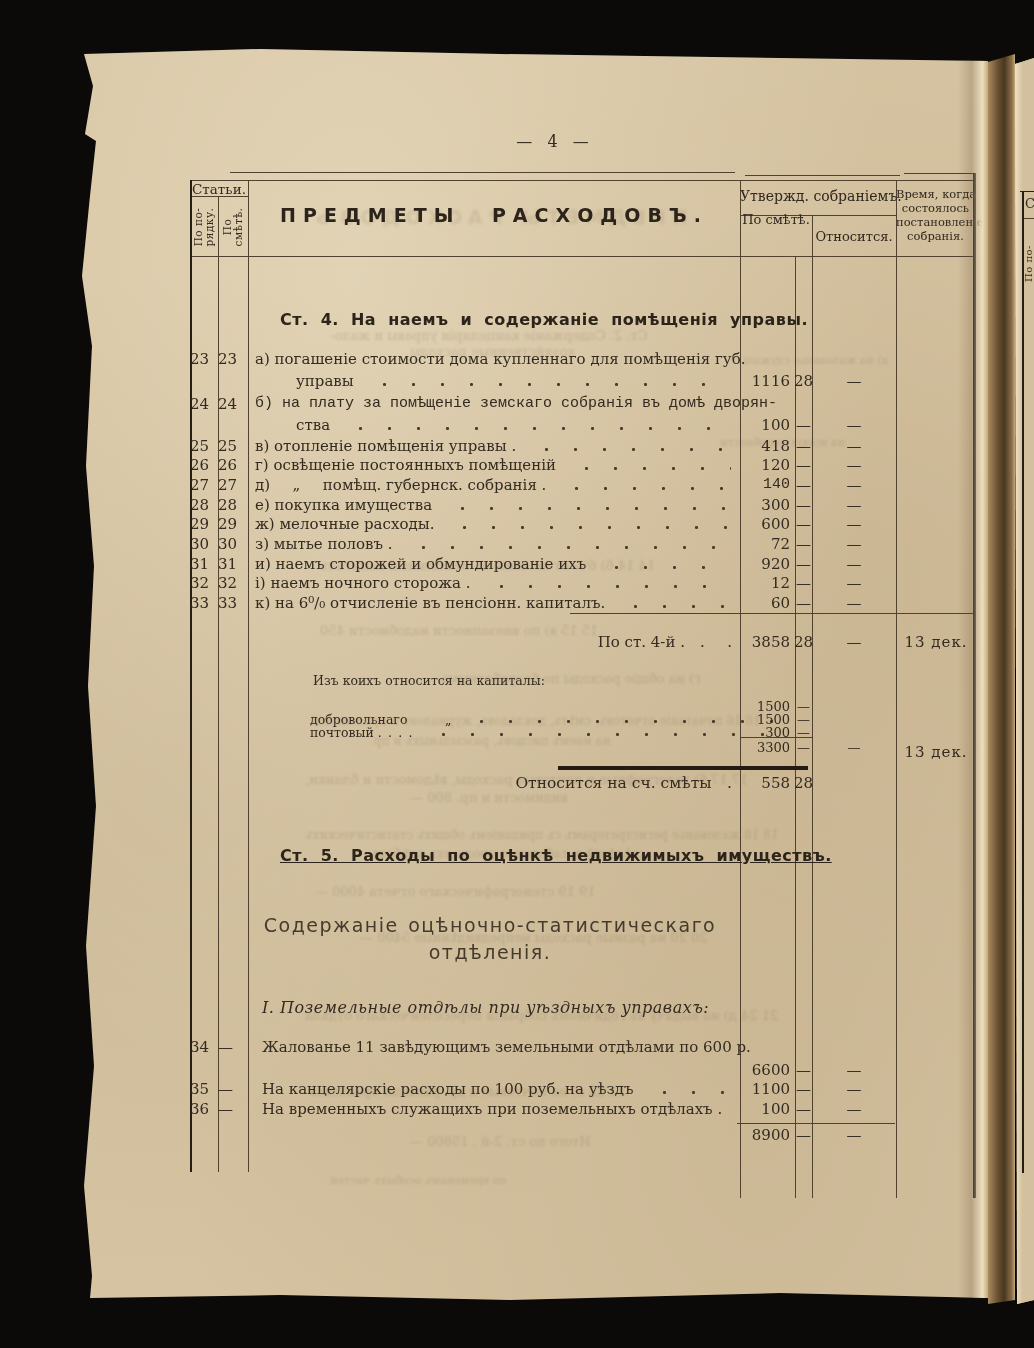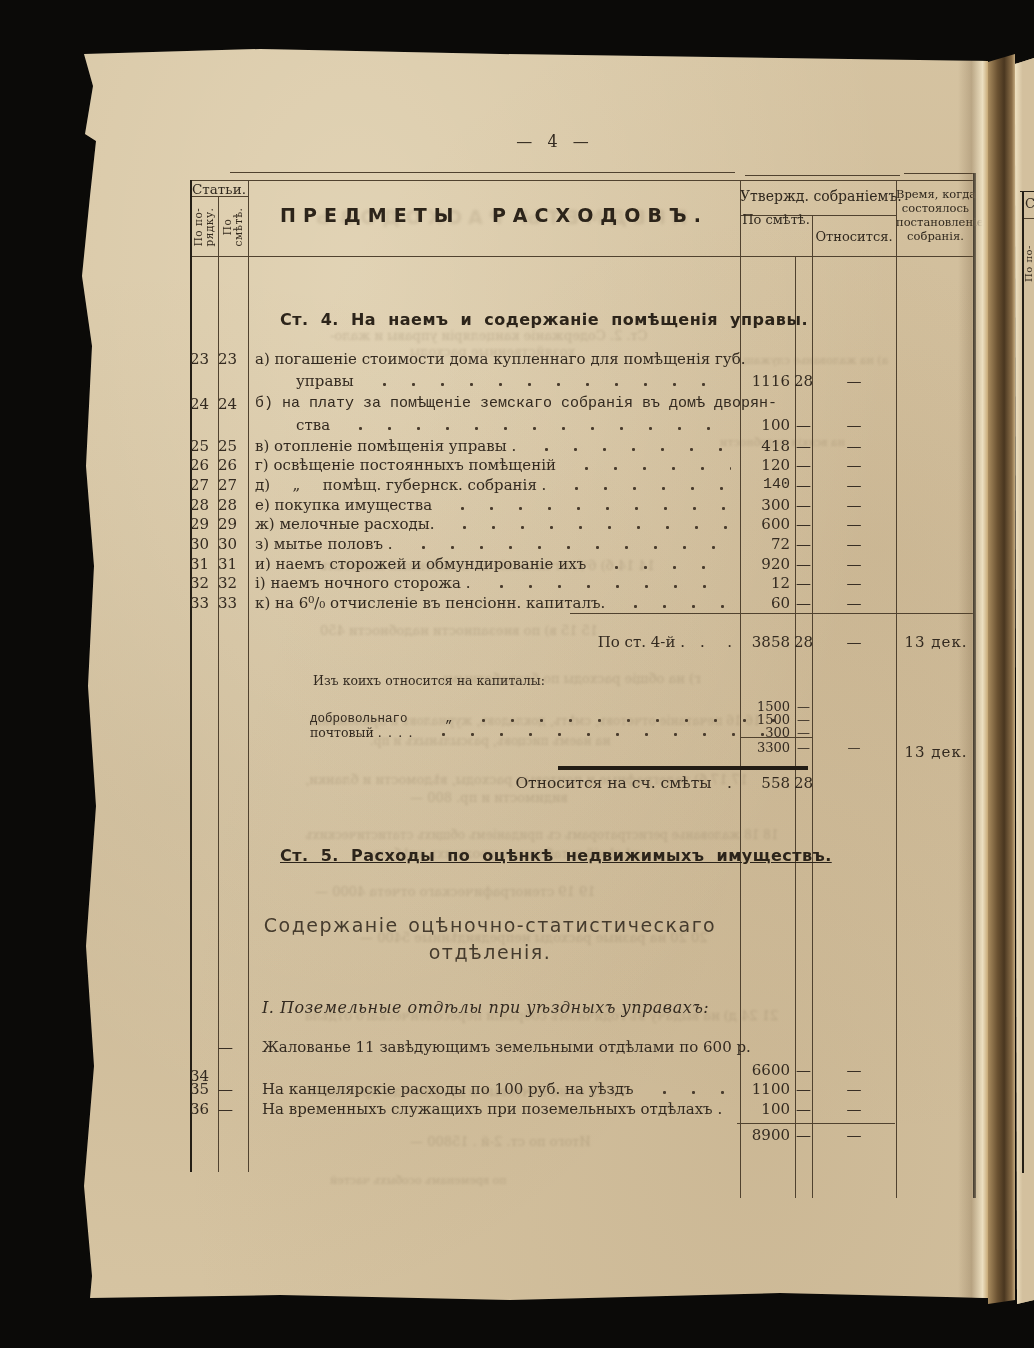--- a/index.html
+++ b/index.html
@@ -241,21 +241,21 @@
     <div class="hl" style="left:490px;top:567px;width:403px;"></div>
     <div class="t" style="left:480px;top:587px;width:172px;text-align:right;">По ст. 4-й .  .   .</div>
     <div class="amt rub" style="top:587px;">3858</div>
     <div class="amt kop" style="top:587px;">28</div>
     <div class="amt cr" style="top:587px;">—</div>
     <div class="amt tm" style="top:587px;">13 дек.</div>
 
     <div class="t sm" style="left:233px;top:627px;">Изъ коихъ относится на капиталы:</div>
     <div class="amt rub" style="top:653px;font-size:13px;">1500</div>
     <div class="amt kop" style="top:653px;font-size:13px;">—</div>
-    <div class="row sm" style="left:230px;top:666px;width:478px;font-size:12.5px;font-family:Liberation Mono, monospace;">
+    <div class="row sm" style="left:230px;top:666px;width:478px;font-size:12.5px;">
       <span class="lbl">добровольнаго   „</span>
         <span class="ldr"></span>
     </div>
     <div class="amt rub" style="top:666px;font-size:13px;">1500</div>
     <div class="amt kop" style="top:666px;font-size:13px;">—</div>
     <div class="row sm" style="left:230px;top:679px;width:478px;font-size:12.5px;">
       <span class="lbl">почтовый . . . .</span>
         <span class="ldr"></span>
     </div>
     <div class="amt rub" style="top:679px;font-size:13px;">300</div>
@@ -270,21 +270,21 @@
     <div class="thick" style="left:478px;top:720px;width:250px;"></div>
     <div class="t" style="left:420px;top:728px;width:232px;text-align:right;font-size:15.5px;">Относится на сч. смѣты .</div>
     <div class="amt rub" style="top:728px;">558</div>
     <div class="amt kop" style="top:728px;">28</div>
 
     <div class="hsec" style="left:200px;top:800px;text-decoration:underline;">Ст. 5. Расходы по оцѣнкѣ недвижимыхъ имуществъ.</div>
     <div class="hsec" style="left:170px;top:868px;width:480px;text-align:center;font-weight:normal;font-size:19px;letter-spacing:1.5px;word-spacing:2px;color:#453b2d;">Содержаніе оцѣночно-статистическаго</div>
     <div class="hsec" style="left:170px;top:895px;width:480px;text-align:center;font-weight:normal;font-size:19px;letter-spacing:1.5px;color:#453b2d;">отдѣленія.</div>
     <div class="t" style="left:182px;top:952px;font-size:16px;font-style:italic;letter-spacing:.5px;">I. Поземельные отдѣлы при уѣздныхъ управахъ:</div>
 
-    <div class="num" style="left:110px;top:992px;margin-top:29px;">34</div>
+    <div class="num" style="left:110px;top:992px;">34</div>
     <div class="num" style="left:138px;top:992px;">—</div>
     <div class="t" style="left:182px;top:992px;">Жалованье 11 завѣдующимъ земельными отдѣлами по 600 р.</div>
     <div class="amt rub" style="top:1015px;">6600</div>
     <div class="amt kop" style="top:1015px;">—</div>
     <div class="amt cr" style="top:1015px;">—</div>
 
     <div class="num" style="left:110px;top:1034px;">35</div>
     <div class="num" style="left:138px;top:1034px;">—</div>
     <div class="row" style="left:182px;top:1034px;width:473px;">
       <span class="lbl">На канцелярскіе расходы по 100 руб. на уѣздъ</span>

